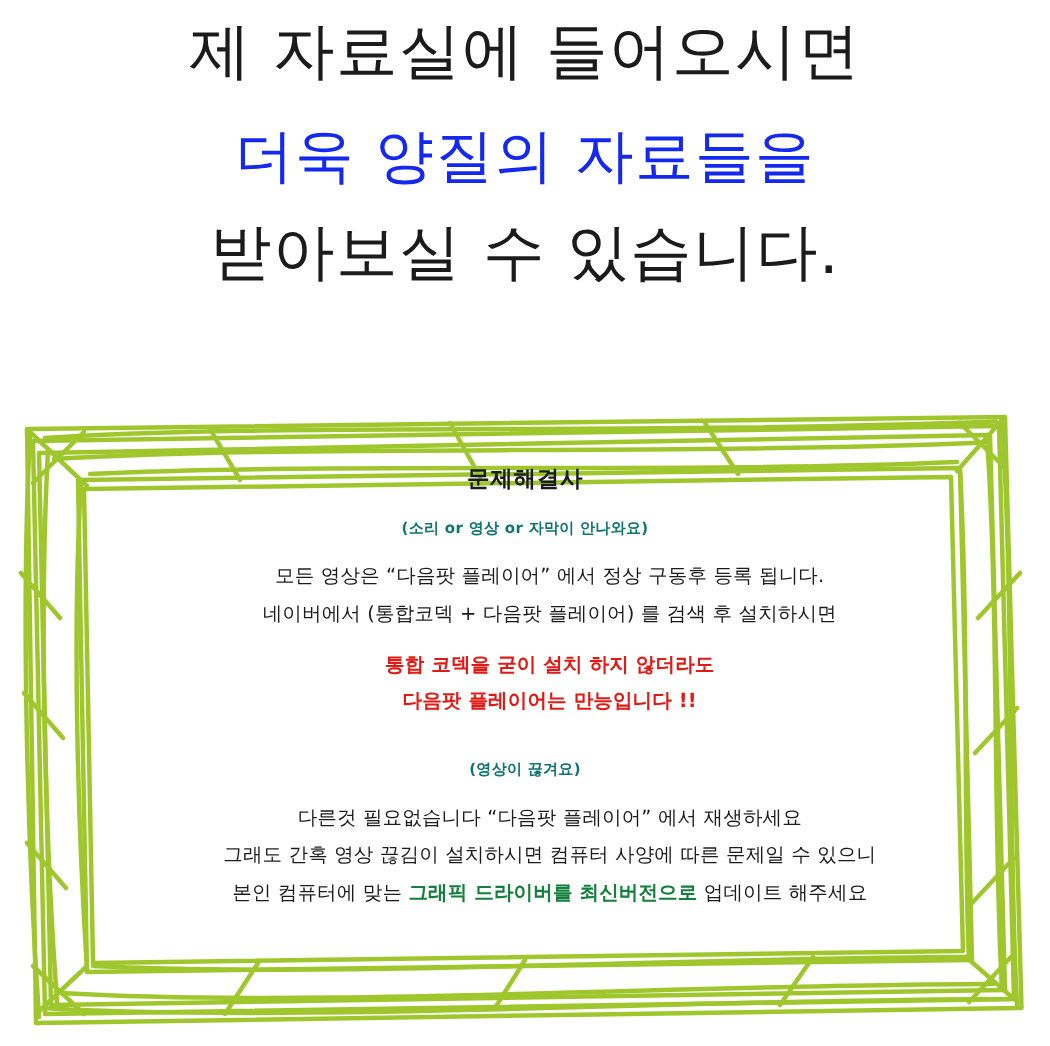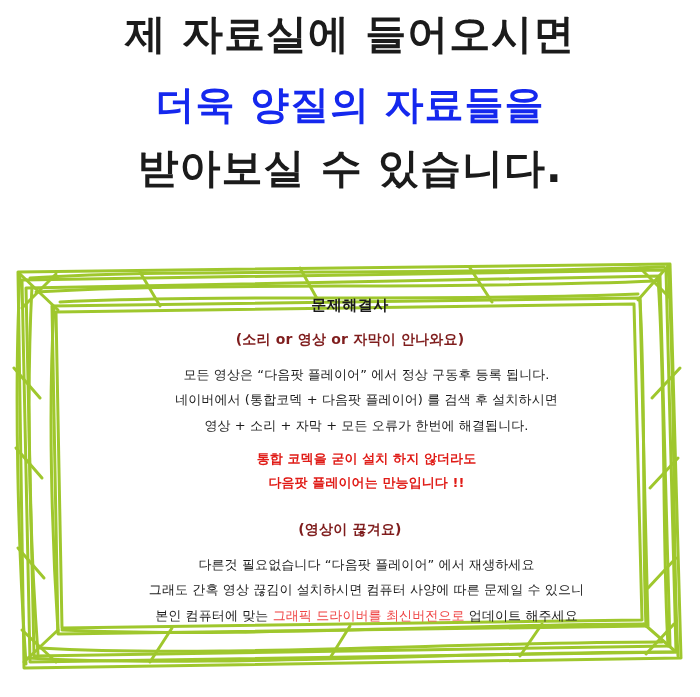--- a/index.html
+++ b/index.html
@@ -17,35 +17,35 @@
 
   
   #headline {
     width: 700px;
     padding-top: 14px;
     box-sizing: border-box;
     text-align: center;
   }
   .head-line {
     font-family: "DejaVu Sans", sans-serif;
-    font-weight: bold;
+    font-weight: normal;
     font-size: 41px;
     line-height: 1.0;
     letter-spacing: 1px;
     white-space: nowrap;
   }
   .head-line.l1 { color: #1b1b1b; margin-bottom: 22px; }
   .head-line.l2 { color: #1528ee; font-size: 39px; margin-bottom: 24px; margin-top: 30px; }
   .head-line.l3 { color: #1b1b1b; margin-bottom: 0; }
 
   
   #note-frame {
     position: absolute;
     left: 0;
-    top: 248px;
+    top: 262px;
     width: 597px;
     height: 435px;
   }
   #frame-svg {
     position: absolute;
     left: 0; top: 0;
     width: 700px;
     height: 435px;
   }
   #note-body {
@@ -57,41 +57,41 @@
     font-family: "DejaVu Sans", sans-serif;
   }
   .note-title {
     font-size: 15px;
     font-weight: bold;
     color: #1b1b1b;
     margin-bottom: 16px;
     letter-spacing: 0.5px;
   }
   .sub-head {
-    font-size: 14px;
+    font-size: 10px;
     font-weight: bold;
-    color: #7f1d1d;
+    color: #0f766e;
     margin-bottom: 13px;
     letter-spacing: 0.2px;
   }
   .note-line {
     font-size: 13px;
     color: #1b1b1b;
     line-height: 1.95;
     letter-spacing: 0.1px;
     margin-left: 33px;
   }
   .note-line.red {
     color: #e01b16;
     font-weight: bold;
     line-height: 1.85;
   }
   .gap-lg { height: 26px; }
   .gap-sm { height: 9px; }
-  .accent-green { color: #ef4444; font-weight: normal; }
+  .accent-green { color: #15803d; font-weight: bold; }
 </style>
 </head>
 <body>
 
 <div id="headline">
   <div class="head-line l1">제 자료실에 들어오시면</div>
   <div class="head-line l2">더욱 양질의 자료들을</div>
   <div class="head-line l3">받아보실 수 있습니다.</div>
 </div>
 
@@ -146,21 +146,20 @@
       <path d="M520,408 L542,376"></path>
     </g>
   </svg>
 
   <div id="note-body">
     <div class="note-title">문제해결사</div>
 
     <div class="sub-head">(소리 or 영상 or 자막이 안나와요)</div>
     <div class="note-line">모든 영상은 “다음팟 플레이어” 에서 정상 구동후 등록 됩니다.</div>
     <div class="note-line">네이버에서 (통합코덱 + 다음팟 플레이어) 를 검색 후 설치하시면</div>
-    <div class="note-line">영상 + 소리 + 자막 + 모든 오류가 한번에 해결됩니다.</div>
     <div class="gap-sm"></div>
     <div class="note-line red">통합 코덱을 굳이 설치 하지 않더라도</div>
     <div class="note-line red">다음팟 플레이어는 만능입니다 !!</div>
 
     <div class="gap-lg"></div>
 
     <div class="sub-head">(영상이 끊겨요)</div>
     <div class="note-line">다른것 필요없습니다 “다음팟 플레이어” 에서 재생하세요</div>
     <div class="note-line">그래도 간혹 영상 끊김이 설치하시면 컴퓨터 사양에 따른 문제일 수 있으니</div>
     <div class="note-line">

